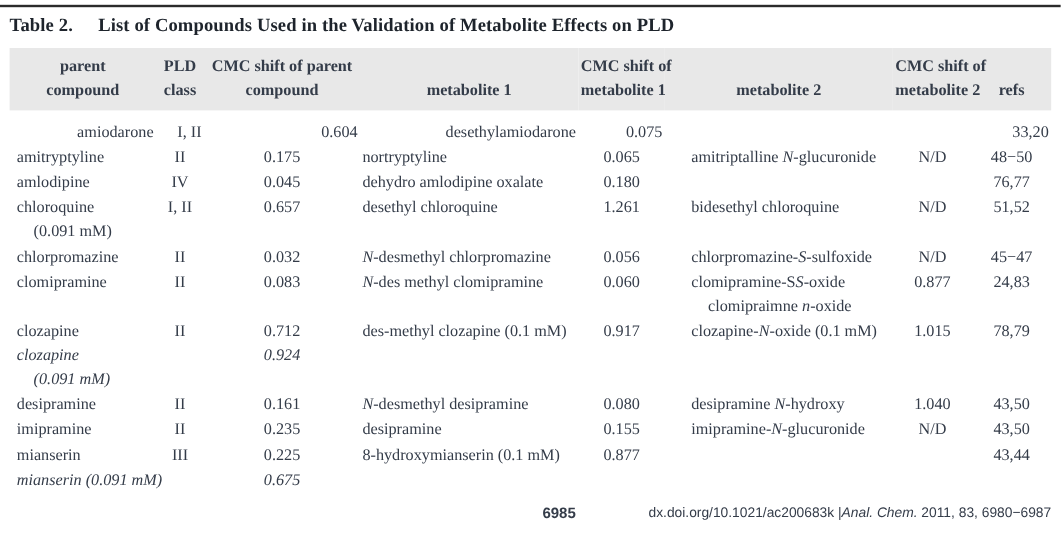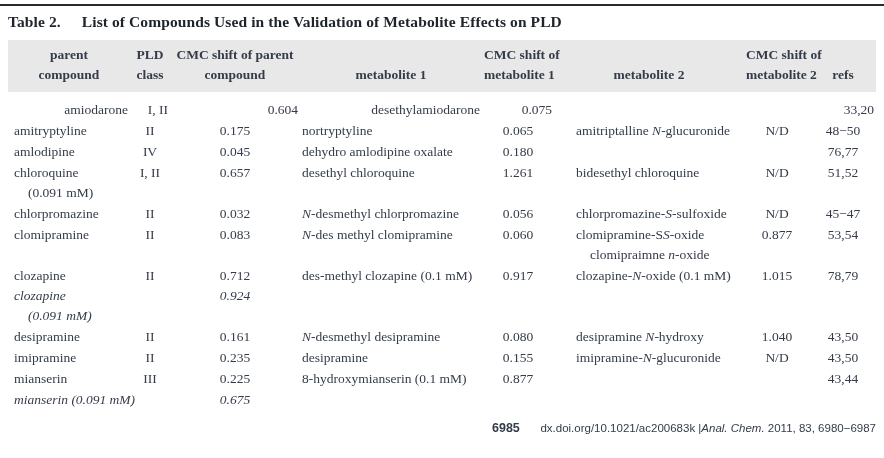--- a/index.html
+++ b/index.html
@@ -20,21 +20,21 @@
   td.col-parent{padding-left:6px;}
   th.col-pld_class,td.col-pld_class{width:40px;}
   th.col-cmc_parent,td.col-cmc_parent{width:130px;}
   th.col-metabolite1,td.col-metabolite1{width:182px;}
   th.col-cmc_met1,td.col-cmc_met1{width:72px;}
   th.col-metabolite2,td.col-metabolite2{width:190px;}
   td.col-metabolite2{padding-left:22px;margin-top:16px;}
   th.col-cmc_met2,td.col-cmc_met2{width:66px;}
   th.col-refs,td.col-refs{width:66px;}
   .footer{position:absolute;top:421px;left:0;width:884px;height:22px;font-family:"Liberation Sans",sans-serif;font-size:11.5px;color:var(--text,#343c49);}
-  .page-num{position:absolute;left:452px;top:0;font-weight:bold;font-size:12.5px;margin-left:40px;}
+  .page-num{position:absolute;left:452px;top:0;font-weight:bold;font-size:12.5px;}
   .doi{position:absolute;right:8px;top:1px;white-space:nowrap;}
 </style>
 </head>
 <body>
 
 <div class="page">
   <div class="top-rule"></div>
 
   <div class="table-title">
     <span class="title-label">Table 2.</span><span class="title-text">List of Compounds Used in the Validation of Metabolite Effects on PLD</span>
@@ -223,21 +223,21 @@
             <div class="ln">0.060</div>
           </td>
           <td class="col-metabolite2 al-left">
             <div class="ln">clomipramine-S<i>S</i>-oxide</div>
             <div class="ln ind">clomipraimne <i>n</i>-oxide</div>
           </td>
           <td class="col-cmc_met2 al-center">
             <div class="ln">0.877</div>
           </td>
           <td class="col-refs al-center">
-            <div class="ln">53,54</div>
+            <div class="ln">24,83</div>
           </td>
         </tr>
         <tr>
           <td class="col-parent al-left">
             <div class="ln">clozapine</div>
             <div class="ln"><i>clozapine</i></div>
             <div class="ln ind"><i>(0.091 mM)</i></div>
           </td>
           <td class="col-pld_class al-center">
             <div class="ln">II</div>

